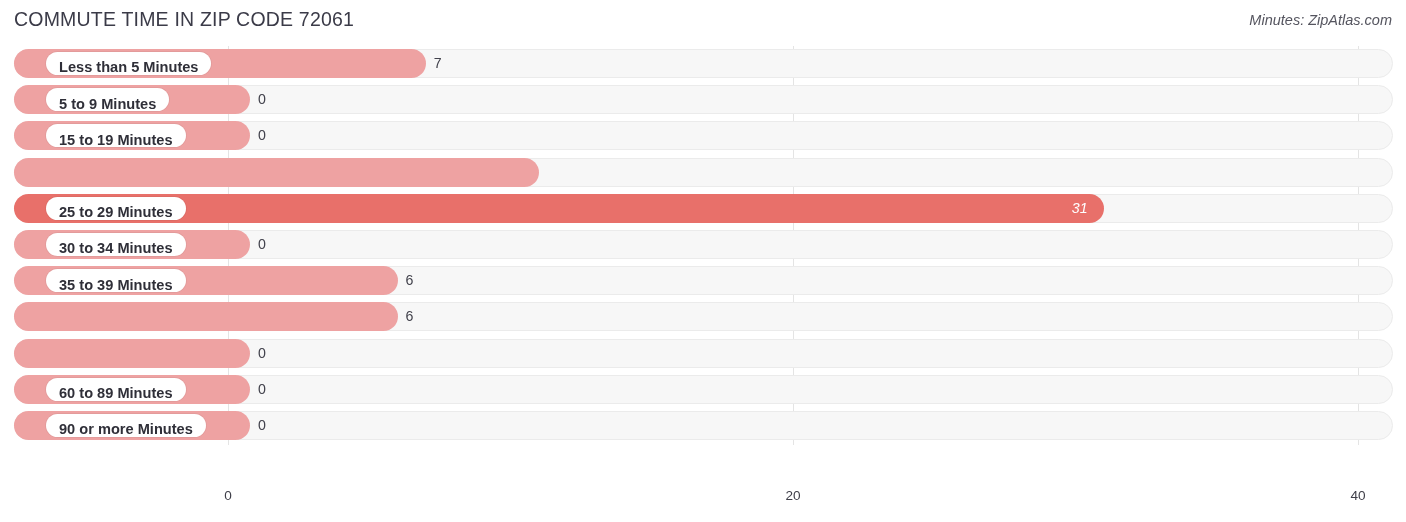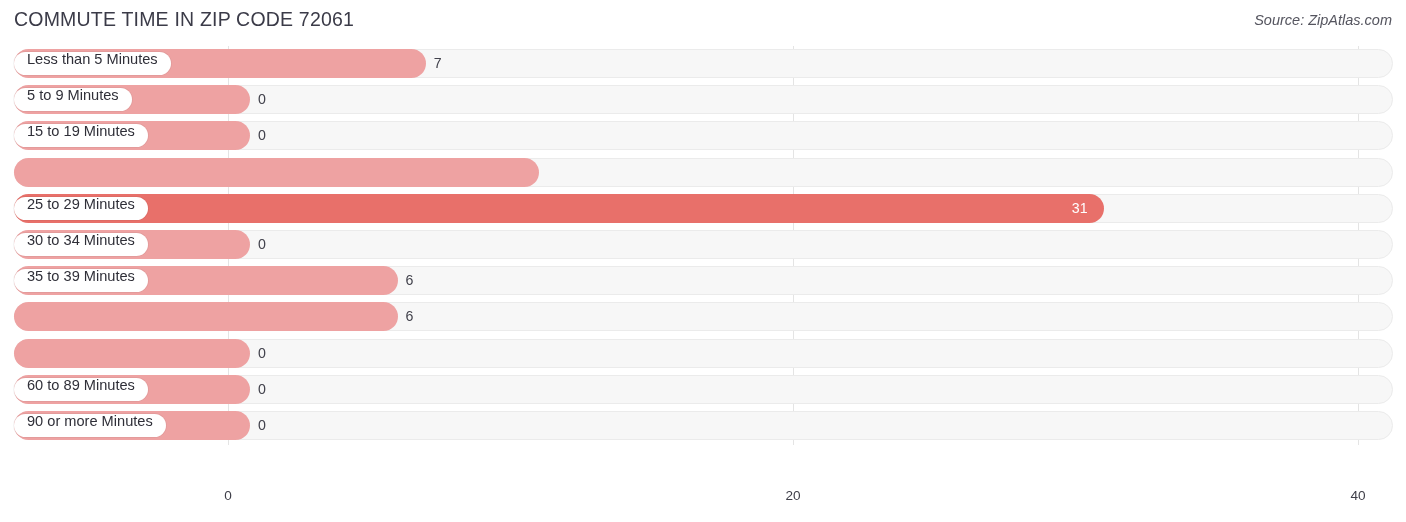--- a/index.html
+++ b/index.html
@@ -54,59 +54,60 @@
   .bar{
     position:absolute;left:14px;top:3px;
     height:29px;
     border-radius:15px;
     box-sizing:border-box;
   }
   .bar.light{background:#eea2a2;}
   .bar.dark{background:#e8706a;}
 
   .pill{
-    position:absolute;top:6px;left:14px;
+    position:absolute;top:6px;left:46px;
     height:23px;
     background:#ffffff;
     border-radius:13px;
-    display:flex;align-items:flex-start;
+    display:flex;align-items:flex-end;
     padding:0 13px;
     box-shadow:0 0 0 1px rgba(0,0,0,0.045);
     white-space:nowrap;
+    font-weight:bold;
   }
   .pill-label{
     font-size:14.6px;color:#2f2f38;
     line-height:1;
   }
 
   .val{
     position:absolute;top:9px;
     font-size:14.2px;color:#42424c;
     white-space:nowrap;
   }
-  .val.inside{color:#ffffff;}
+  .val.inside{color:#ffffff;font-style:italic;}
 
   
   .axis{
     position:absolute;left:0;top:486px;width:1406px;height:36px;
   }
   .tick{
     position:absolute;top:2px;
     font-size:13.6px;color:#3e3e48;
     transform:translateX(-50%);
     white-space:nowrap;
   }
 </style>
 </head>
 <body>
 
 <div class="chart-root">
 
   <div class="chart-title">COMMUTE TIME IN ZIP CODE 72061</div>
-  <div class="chart-source">Source: ZipAtlas.com</div>
+  <div class="chart-source">Minutes: ZipAtlas.com</div>
 
   <div class="plot">
     <div class="gridlines" id="gridlines">
         <div class="gridline" style="left: 228px;"></div>
         <div class="gridline" style="left: 793px;"></div>
         <div class="gridline" style="left: 1358px;"></div>
       </div>
     <div class="rows" id="rows">
         <div class="row">
           <div class="track"></div>

